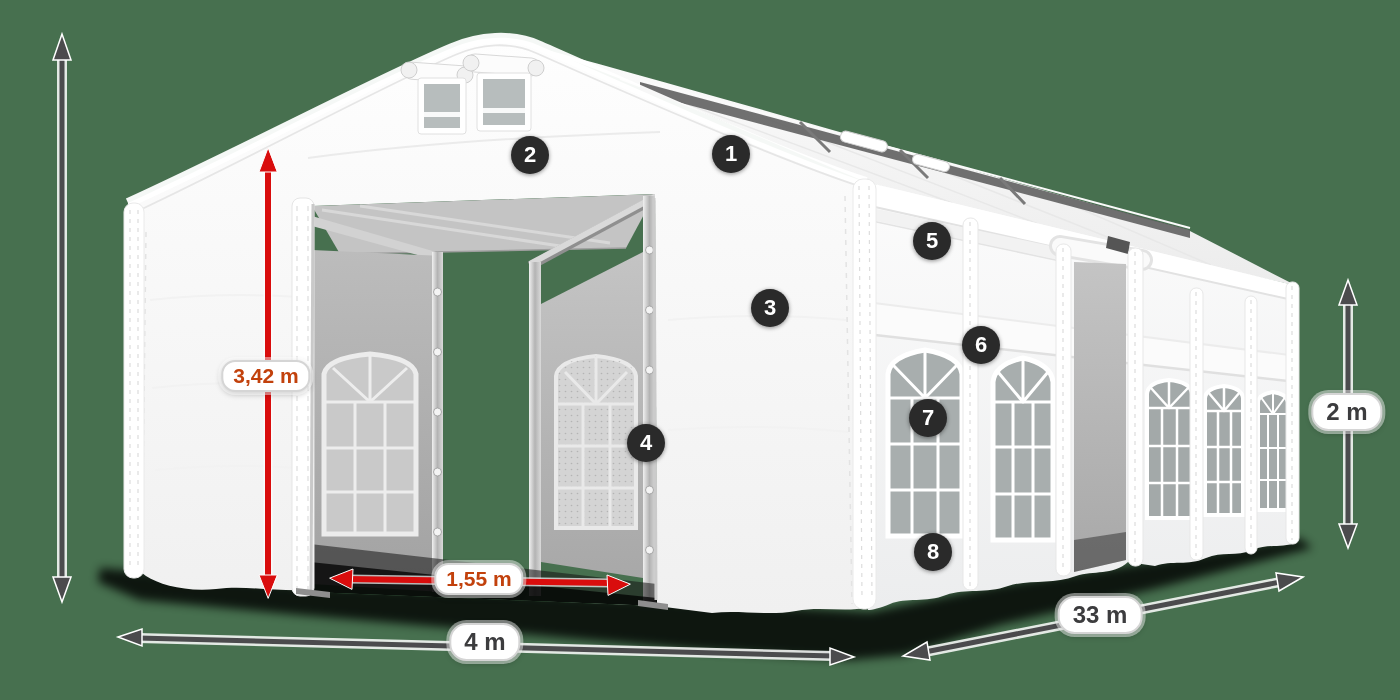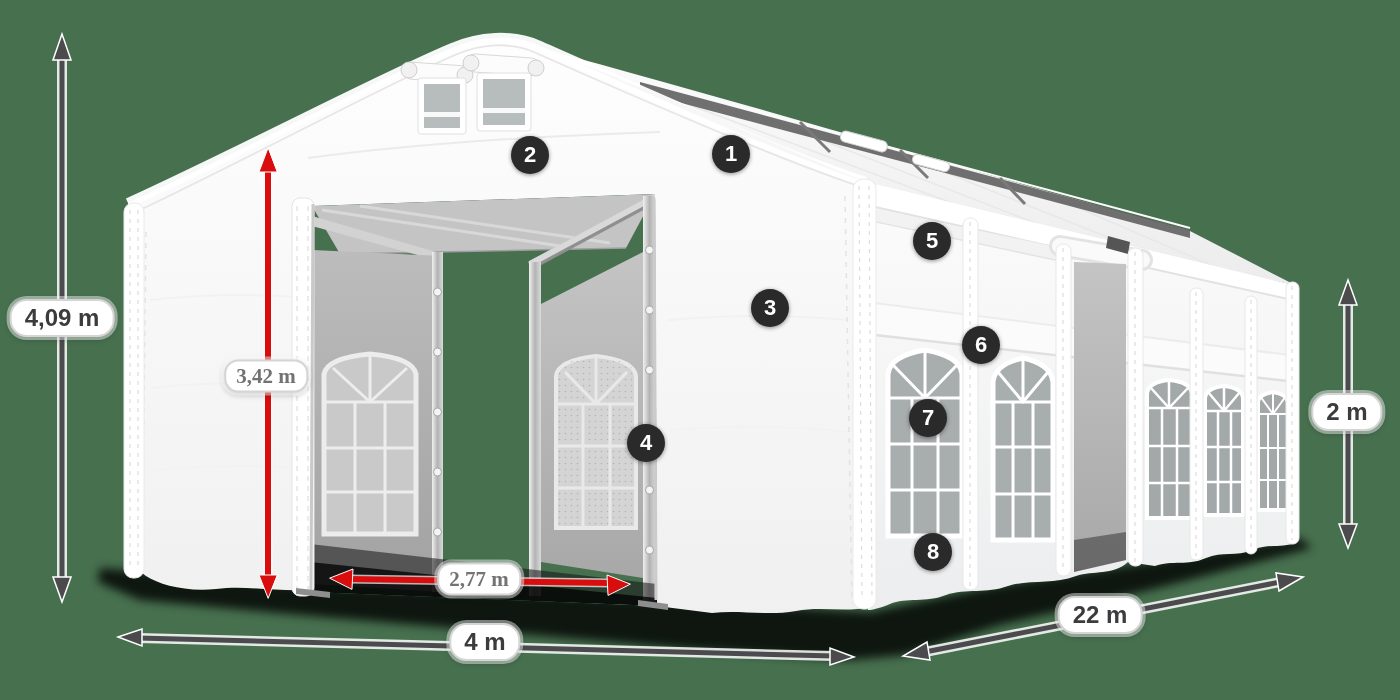--- a/index.html
+++ b/index.html
@@ -14,21 +14,21 @@
     display:flex;align-items:center;justify-content:center;
     box-shadow:0 1px 4px rgba(0,0,0,.45);z-index:5;user-select:none;
   }
   .dim-label{
     position:absolute;transform:translate(-50%,-50%);
     background:#ffffff;border:2px solid #d5d5d5;border-radius:17px;
     padding:3px 13px;font-weight:700;font-size:24px;color:#3C3C3E;
     white-space:nowrap;z-index:6;
     box-shadow:0 0 0 3px rgba(255,255,255,.45),0 2px 6px rgba(0,0,0,.3);
   }
-  .dim-label.red{color:#737373;font-family:Liberation Serif, serif;}
+  .dim-label.red{color:#c2410c;}
   .dim-label.sm{font-size:21px;padding:2px 10px;border-radius:14px;}
 </style>
 </head>
 <body>
 
 <div class="stage">
 
 <svg width="1400" height="700" viewBox="0 0 1400 700">
   <defs>
     <linearGradient id="roofGrad" x1="0" y1="0" x2="0" y2="1">
@@ -267,20 +267,19 @@
 
 <div class="badge" style="left:731px;top:154px">1</div>
 <div class="badge" style="left:530px;top:155px">2</div>
 <div class="badge" style="left:770px;top:308px">3</div>
 <div class="badge" style="left:646px;top:443px">4</div>
 <div class="badge" style="left:932px;top:241px">5</div>
 <div class="badge" style="left:981px;top:345px">6</div>
 <div class="badge" style="left:928px;top:418px">7</div>
 <div class="badge" style="left:933px;top:552px">8</div>
 
-<div class="dim-label" style="left:62px;top:318px">4,09 m</div>
 <div class="dim-label red sm" style="left:266px;top:376px">3,42 m</div>
-<div class="dim-label red sm" style="left:479px;top:579px">2,77 m</div>
+<div class="dim-label red sm" style="left:479px;top:579px">1,55 m</div>
 <div class="dim-label" style="left:485px;top:642px">4 m</div>
-<div class="dim-label" style="left:1100px;top:615px">22 m</div>
+<div class="dim-label" style="left:1100px;top:615px">33 m</div>
 <div class="dim-label" style="left:1347px;top:412px">2 m</div>
 
 </div>
 
 </body></html>

